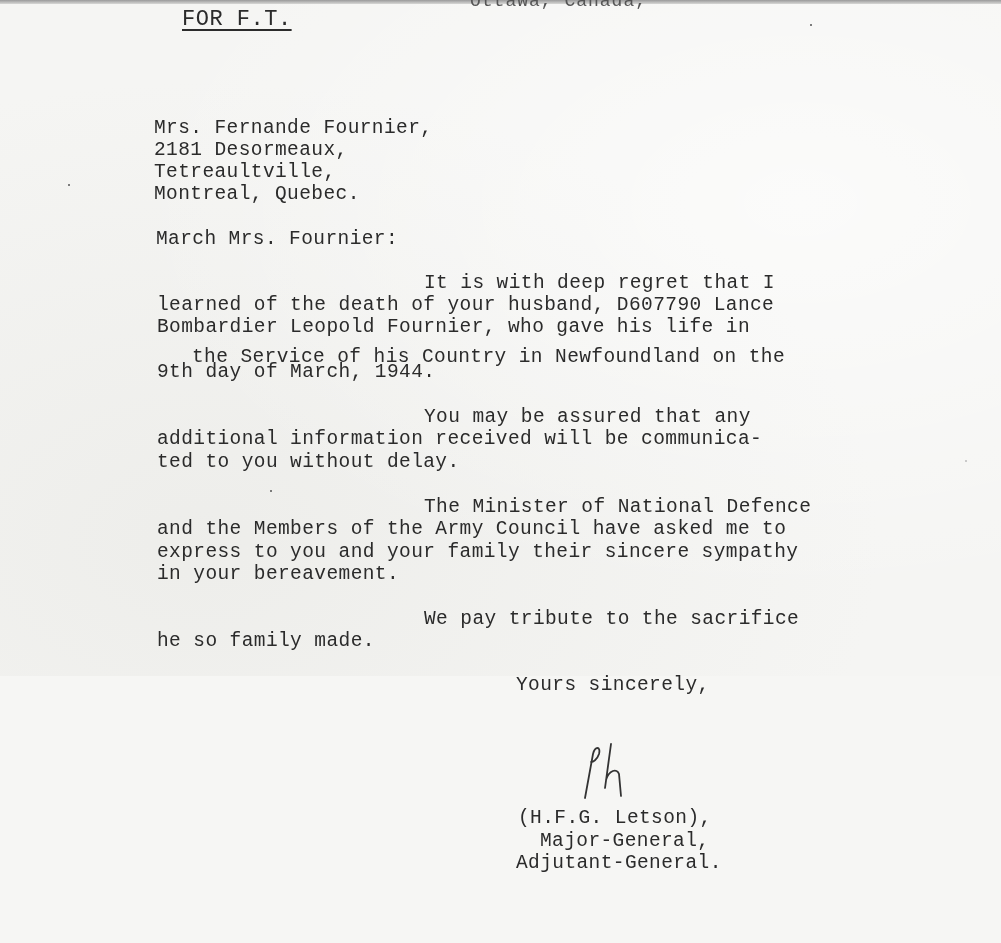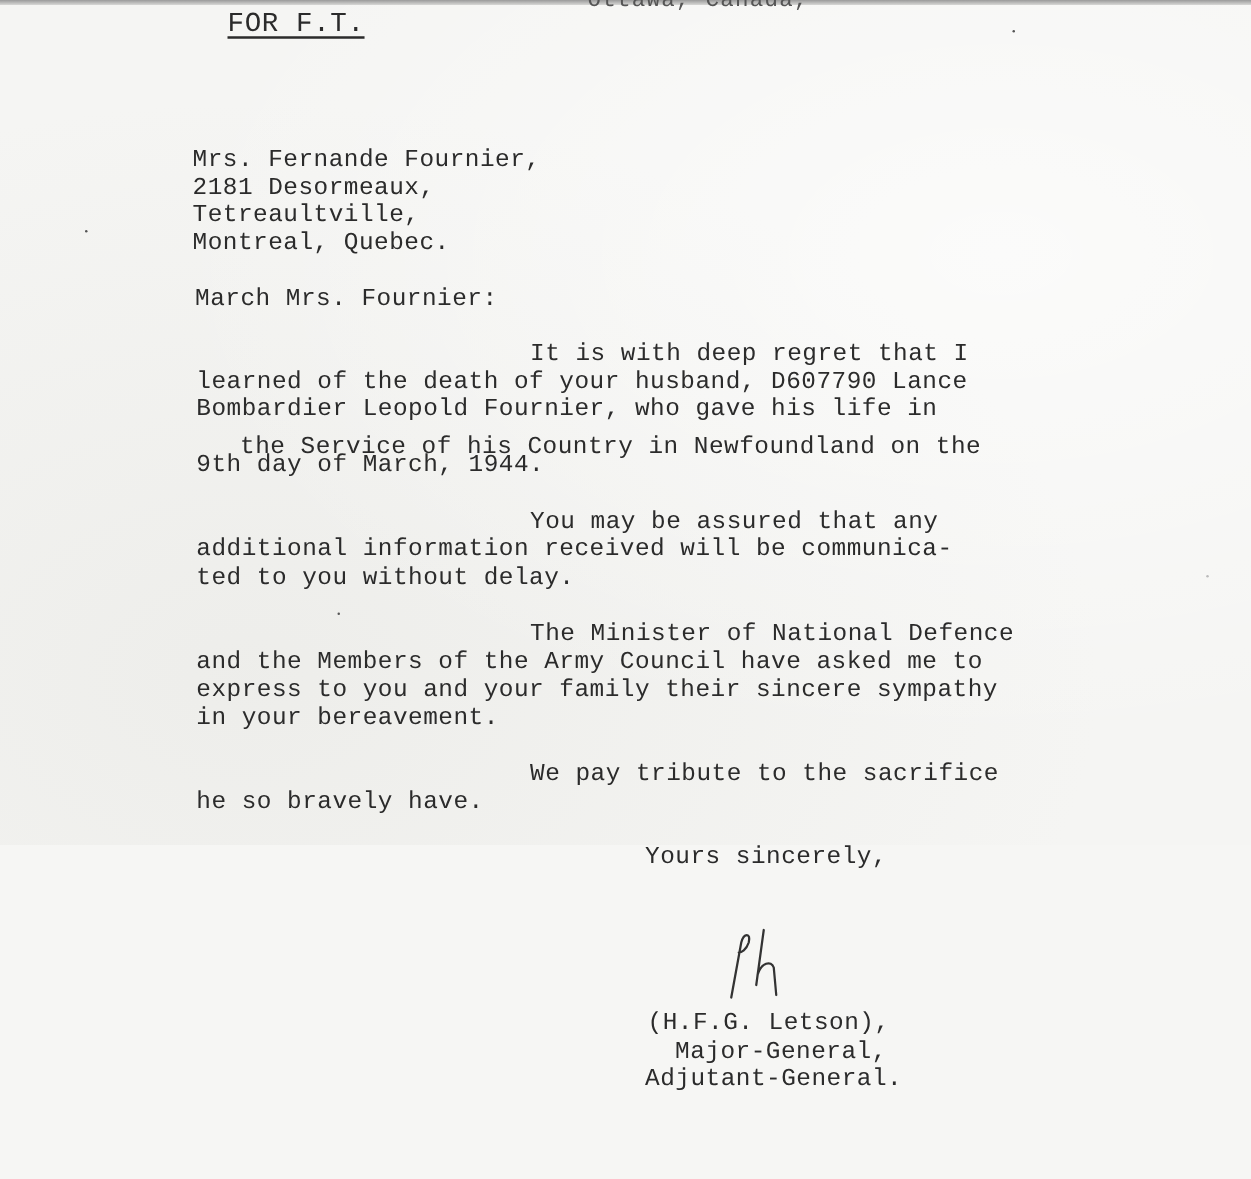--- a/index.html
+++ b/index.html
@@ -106,21 +106,21 @@
 
   <div>
     <div class="line" style="left:424px; top:496px;">The Minister of National Defence</div>
     <div class="line" style="left:157px; top:518px;text-align:center;">and the Members of the Army Council have asked me to</div>
     <div class="line" style="left:157px; top:541px;">express to you and your family their sincere sympathy</div>
     <div class="line" style="left:157px; top:563px;">in your bereavement.</div>
   </div>
 
   <div>
     <div class="line" style="left:424px; top:608px;">We pay tribute to the sacrifice</div>
-    <div class="line" style="left:157px; top:630px;">he so bravely have.</div>
+    <div class="line" style="left:157px; top:630px;">he so family made.</div>
   </div>
 
   <div class="line" style="left:516px; top:674px;">Yours sincerely,</div>
 
   <svg class="signature" viewBox="0 0 80 60">
     <path d="M10 58 L18 14 C20 6 26 6 24 14 C22 20 18 22 16 22" fill="none" stroke="#333" stroke-width="1.8" stroke-linecap="round"></path>
     <path d="M36 4 L30 48 M31 40 C34 30 42 28 44 34 L46 56" fill="none" stroke="#333" stroke-width="1.8" stroke-linecap="round"></path>
   </svg>
 
   <div>

